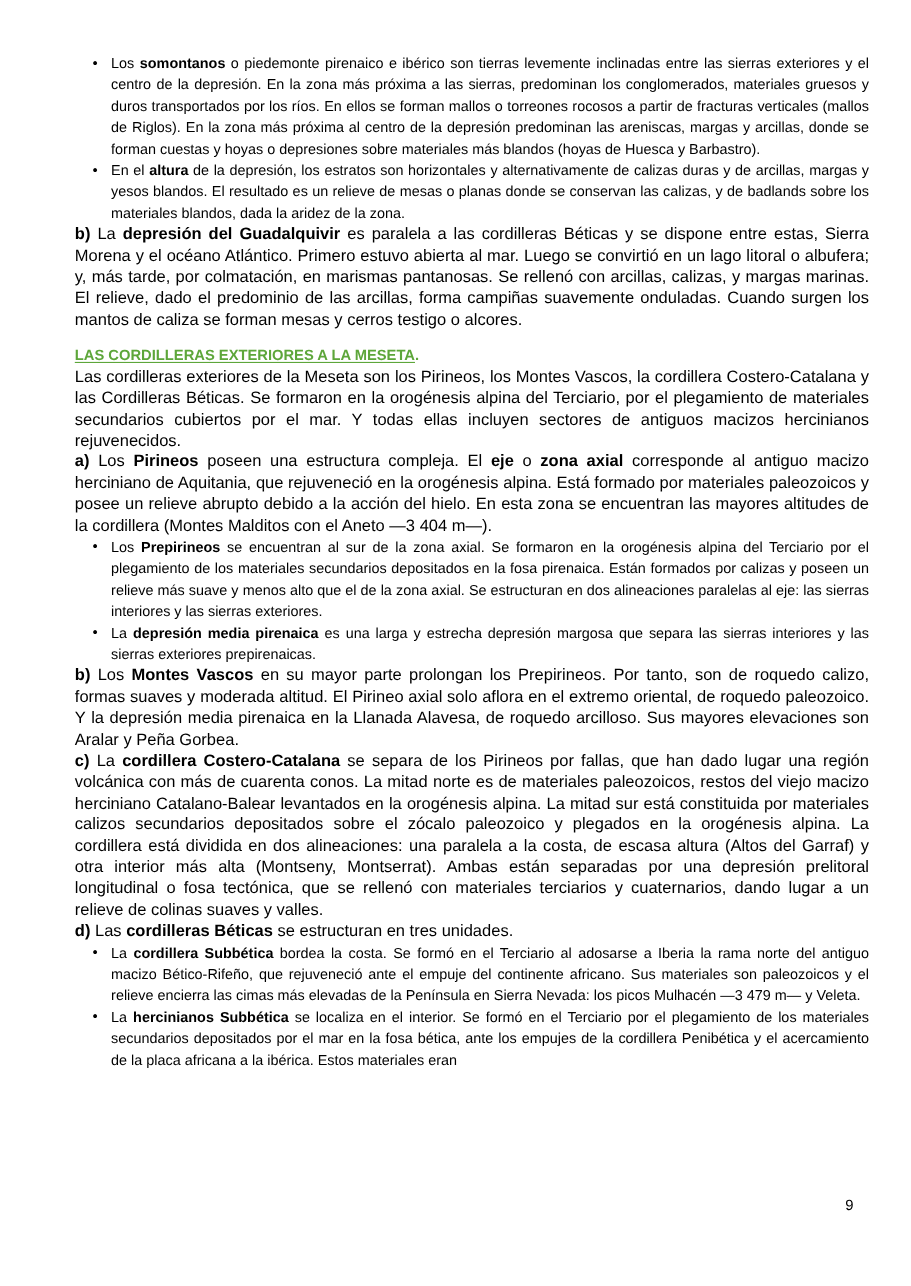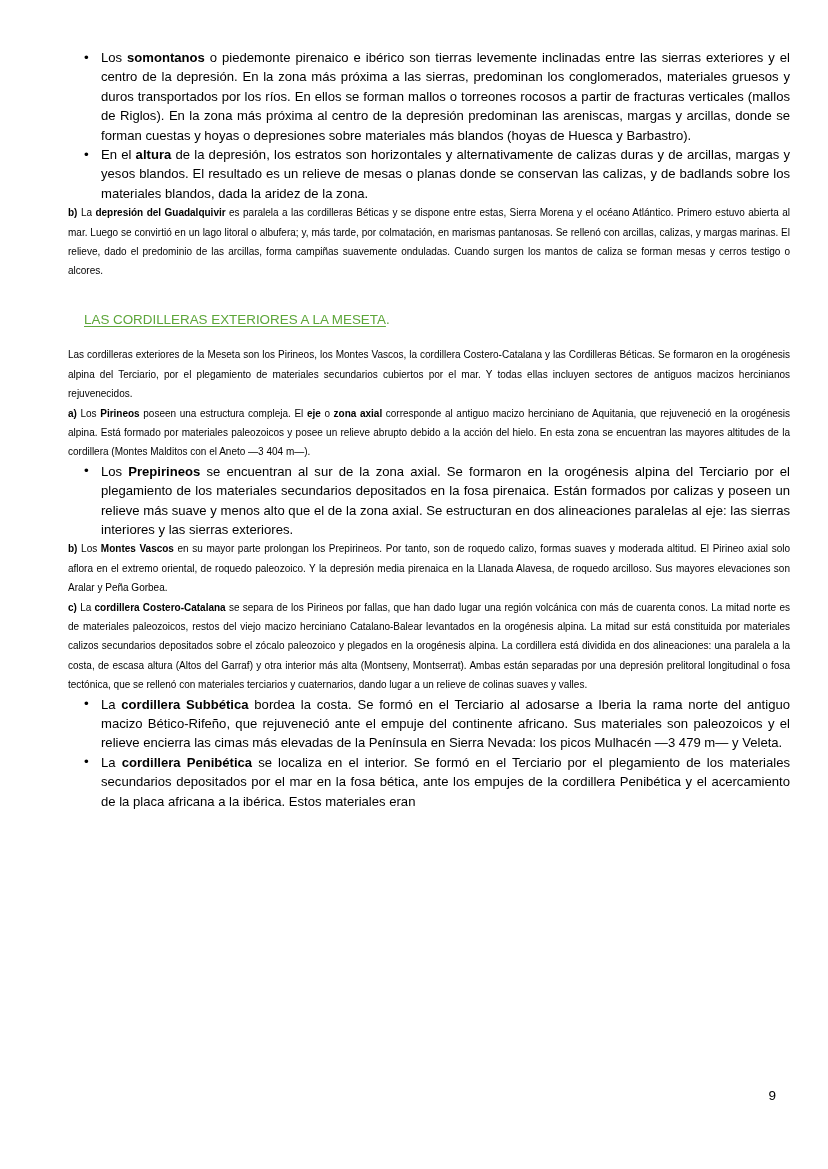--- a/index.html
+++ b/index.html
@@ -24,21 +24,21 @@
     background: #ffffff;
     box-sizing: border-box;
     padding: 48px 38px 0 68px;
   }
   .content {
     width: 722px;
   }
   
   p.para {
     margin: 0 0 0 0;
-    font-size: 10px;
+    font-size: 15px;
     line-height: 19.4px;
     text-align: justify;
     text-justify: inter-word;
     letter-spacing: 0px;
   }
   .block {
     margin-bottom: 18px;
   }
   .block:last-child {
     margin-bottom: 0;
@@ -64,22 +64,22 @@
     left: 16px;
     top: -0.5px;
     font-size: 13.5px;
     line-height: 19.4px;
     color: #000;
   }
   
   .heading {
     font-size: 13.4px;
     line-height: 19.4px;
-    font-weight: normal;
-    margin: 16px;
+    font-weight: bold;
+    margin: 0;
     color: #000;
   }
   .heading .h-text {
     color: #5da63a;
     text-decoration: underline;
     text-decoration-thickness: 1.4px;
     text-underline-offset: 2px;
   }
   .heading .h-dot {
     color: #5da63a;
@@ -121,32 +121,36 @@
     <p class="heading block"><span class="h-text">LAS CORDILLERAS EXTERIORES A LA MESETA</span><span class="h-dot">.</span></p>
 
     <p class="para block">Las cordilleras exteriores de la Meseta son los Pirineos, los Montes Vascos, la cordillera Costero-Catalana y las Cordilleras Béticas. Se formaron en la orogénesis alpina del Terciario, por el plegamiento de materiales secundarios cubiertos por el mar. Y todas ellas incluyen sectores de antiguos macizos hercinianos rejuvenecidos.</p>
 
     <p class="para block"><b>a)</b><span> Los </span><b>Pirineos</b><span> poseen una estructura compleja. El </span><b>eje</b><span> o </span><b>zona axial</b><span> corresponde al antiguo macizo herciniano de Aquitania, que rejuveneció en la orogénesis alpina. Está formado por materiales paleozoicos y posee un relieve abrupto debido a la acción del hielo. En esta zona se encuentran las mayores altitudes de la cordillera (Montes Malditos con el Aneto —3 404 m—).</span></p>
 
     <ul class="bullets block">
       <li>
         <span>Los </span><b>Prepirineos</b><span> se encuentran al sur de la zona axial. Se formaron en la orogénesis alpina del Terciario por el plegamiento de los materiales secundarios depositados en la fosa pirenaica. Están formados por calizas y poseen un relieve más suave y menos alto que el de la zona axial. Se estructuran en dos alineaciones paralelas al eje: las sierras interiores y las sierras exteriores.</span>
       </li>
+      <li>
+        <span>La </span><b>depresión media pirenaica</b><span> es una larga y estrecha depresión margosa que separa las sierras interiores y las sierras exteriores prepirenaicas.</span>
+      </li>
     </ul>
 
     <p class="para block"><b>b)</b><span> Los </span><b>Montes Vascos</b><span> en su mayor parte prolongan los Prepirineos. Por tanto, son de roquedo calizo, formas suaves y moderada altitud. El Pirineo axial solo aflora en el extremo oriental, de roquedo paleozoico. Y la depresión media pirenaica en la Llanada Alavesa, de roquedo arcilloso. Sus mayores elevaciones son Aralar y Peña Gorbea.</span></p>
 
     <p class="para block"><b>c)</b><span> La </span><b>cordillera Costero-Catalana</b><span> se separa de los Pirineos por fallas, que han dado lugar una región volcánica con más de cuarenta conos. La mitad norte es de materiales paleozoicos, restos del viejo macizo herciniano Catalano-Balear levantados en la orogénesis alpina. La mitad sur está constituida por materiales calizos secundarios depositados sobre el zócalo paleozoico y plegados en la orogénesis alpina. La cordillera está dividida en dos alineaciones: una paralela a la costa, de escasa altura (Altos del Garraf) y otra interior más alta (Montseny, Montserrat). Ambas están separadas por una depresión prelitoral longitudinal o fosa tectónica, que se rellenó con materiales terciarios y cuaternarios, dando lugar a un relieve de colinas suaves y valles.</span></p>
 
+    <p class="para block"><b>d)</b><span> Las </span><b>cordilleras Béticas</b><span> se estructuran en tres unidades.</span></p>
 
     <ul class="bullets block">
       <li>
         <span>La </span><b>cordillera Subbética</b><span> bordea la costa. Se formó en el Terciario al adosarse a Iberia la rama norte del antiguo macizo Bético-Rifeño, que rejuveneció ante el empuje del continente africano. Sus materiales son paleozoicos y el relieve encierra las cimas más elevadas de la Península en Sierra Nevada: los picos Mulhacén —3 479 m— y Veleta.</span>
       </li>
       <li>
-        <span>La </span><b>cordillera Penibética</b><span> se localiza en el interior. Se formó en el Terciario por el plegamiento de los materiales secundarios depositados por el mar en la fosa bética, ante los empujes de la cordillera Penibética y el acercamiento de la placa africana a la ibérica. Estos materiales eran</span>
+        <span>La </span><b>hercinianos Subbética</b><span> se localiza en el interior. Se formó en el Terciario por el plegamiento de los materiales secundarios depositados por el mar en la fosa bética, ante los empujes de la cordillera Penibética y el acercamiento de la placa africana a la ibérica. Estos materiales eran</span>
       </li>
     </ul>
 
   </div>
 
   <div class="pagenum">9</div>
 </div>
 
 </body></html>

